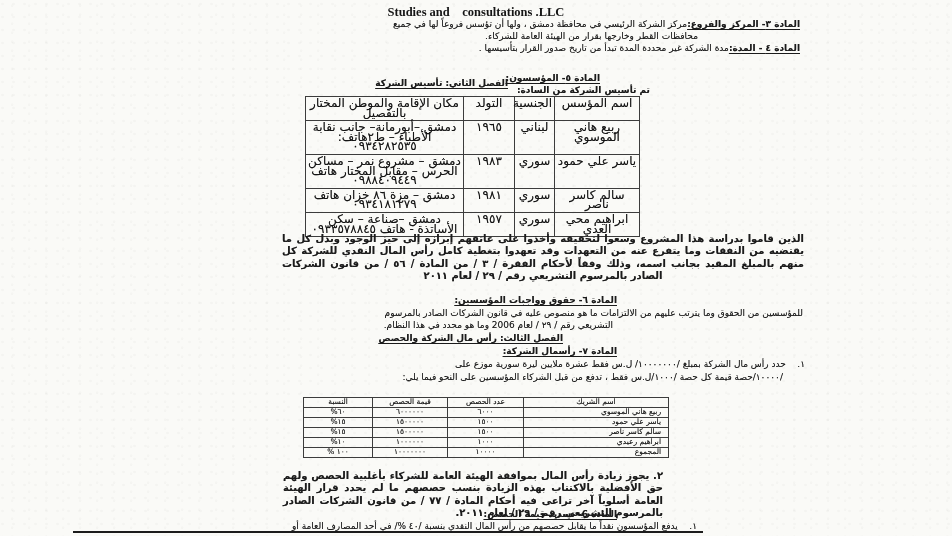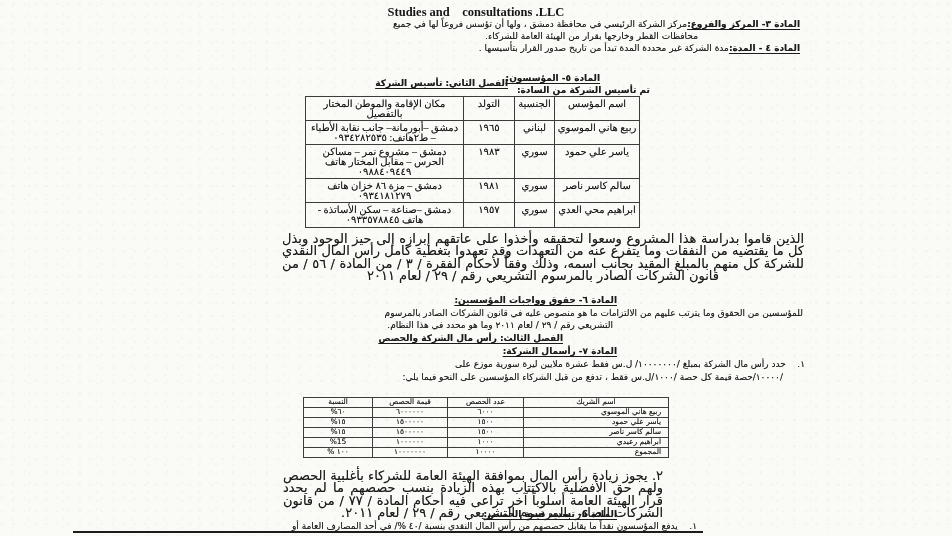--- a/index.html
+++ b/index.html
@@ -18,36 +18,37 @@
     font-family:"Liberation Serif",serif;font-weight:bold;font-size:12.5px;line-height:14px;
     color:#151515;white-space:pre;
   }
   .line{
     position:absolute;direction:rtl;white-space:pre;
     font-size:9px;line-height:11px;color:#1b1b1b;
     text-shadow:0 0 0.4px rgba(40,40,40,0.55);
   }
   .para{
     position:absolute;direction:rtl;text-align:justify;
-    font-size:13px;line-height:12.4px;color:#1b1b1b;
+    font-size:10px;line-height:12.4px;color:#1b1b1b;
     text-shadow:0 0 0.4px rgba(40,40,40,0.55);
+    font-weight:bold;
   }
   .b{font-weight:bold;}
   .u{text-decoration:underline;text-underline-offset:2px;}
   .last-center{text-align-last:center;}
   table{
     position:absolute;border-collapse:collapse;table-layout:fixed;direction:rtl;
   }
   td,th{
     border:1px solid #3c3c3c;font-weight:normal;text-align:center;
     color:#141414;padding:2px 2px;vertical-align:top;
     text-shadow:0 0 0.4px rgba(40,40,40,0.5);
   }
   .t1{left:305px;top:96px;width:334px;}
-  .t1 td,.t1 th{font-size:10px;line-height:9.6px;font-family:Liberation Serif, serif;}
+  .t1 td,.t1 th{font-size:12px;line-height:9.6px;}
   .t2{left:303px;top:397px;width:365px;}
   .t2 td,.t2 th{font-size:7.5px;line-height:8.4px;height:9px;padding:0 2px;vertical-align:middle;}
   .t2 td.nm{text-align:right;padding-right:7px;}
   .t2 td.pct{direction:ltr;}
   .rule{position:absolute;left:73px;top:531px;width:630px;height:2px;background:#1c1c1c;}
 </style>
 </head>
 <body>
 
 <div class="sheet">
@@ -99,21 +100,21 @@
       <td>١٩٥٧</td>
       <td>دمشق –صناعة – سكن الأساتذة - هاتف ٠٩٣٣٥٧٨٨٤٥</td>
     </tr>
   </tbody>
     </table>
 
   <div class="para last-center" style="top:233px;right:148px;width:522px;">الذين قاموا بدراسة هذا المشروع وسعوا لتحقيقه وأخذوا على عاتقهم إبرازه إلى حيز الوجود وبذل كل ما يقتضيه من النفقات وما يتفرع عنه من التعهدات وقد تعهدوا بتغطية كامل رأس المال النقدي للشركة كل منهم بالمبلغ المقيد بجانب اسمه، وذلك وفقاً لأحكام الفقرة / ٣ / من المادة / ٥٦ / من قانون الشركات الصادر بالمرسوم التشريعي رقم / ٢٩ / لعام ٢٠١١</div>
 
   <div class="line b u" style="top:295px;right:335px;">المادة ٦- حقوق وواجبات المؤسسين:</div>
   <div class="line" style="top:308px;right:149px;">للمؤسسين من الحقوق وما يترتب عليهم من الالتزامات ما هو منصوص عليه في قانون الشركات الصادر بالمرسوم</div>
-  <div class="line" style="top:320px;right:339px;">التشريعي رقم / ٢٩ / لعام ٢٠١١ وما هو محدد في هذا النظام.</div>
+  <div class="line" style="top:320px;right:339px;">التشريعي رقم / ٢٩ / لعام 2006 وما هو محدد في هذا النظام.</div>
   <div class="line b u" style="top:333px;right:389px;margin-left:24px;">الفصل الثالث: رأس مال الشركة والحصص</div>
   <div class="line b u" style="top:346px;right:335px;">المادة ٧- رأسمال الشركة:</div>
   <div class="line" style="top:359px;right:147px;">١.    حدد رأس مال الشركة بمبلغ /١٠٠٠٠٠٠٠/ ل.س فقط عشرة ملايين ليرة سورية موزع على</div>
   <div class="line" style="top:372px;right:169px;">/١٠٠٠٠/حصة قيمة كل حصة /١٠٠٠/ل.س فقط ، تدفع من قبل الشركاء المؤسسين على النحو فيما يلي:</div>
 
   <table class="t2">
     <colgroup>
         <col style="width:145px">
         <col style="width:76px">
         <col style="width:75px">
@@ -141,21 +142,21 @@
     <tr>
       <td class="nm">سالم كاسر ناصر</td>
       <td>١٥٠٠</td>
       <td>١٥٠٠٠٠٠</td>
       <td class="pct">%١٥</td>
     </tr>
     <tr>
       <td class="nm">ابراهيم رعيدي</td>
       <td>١٠٠٠</td>
       <td>١٠٠٠٠٠٠</td>
-      <td class="pct">%15</td>
+      <td class="pct">%١٠</td>
     </tr>
     <tr>
       <td class="nm">المجموع</td>
       <td>١٠٠٠٠</td>
       <td>١٠٠٠٠٠٠٠</td>
       <td class="pct">% ١٠٠</td>
     </tr>
   </tbody>
     </table>
 

